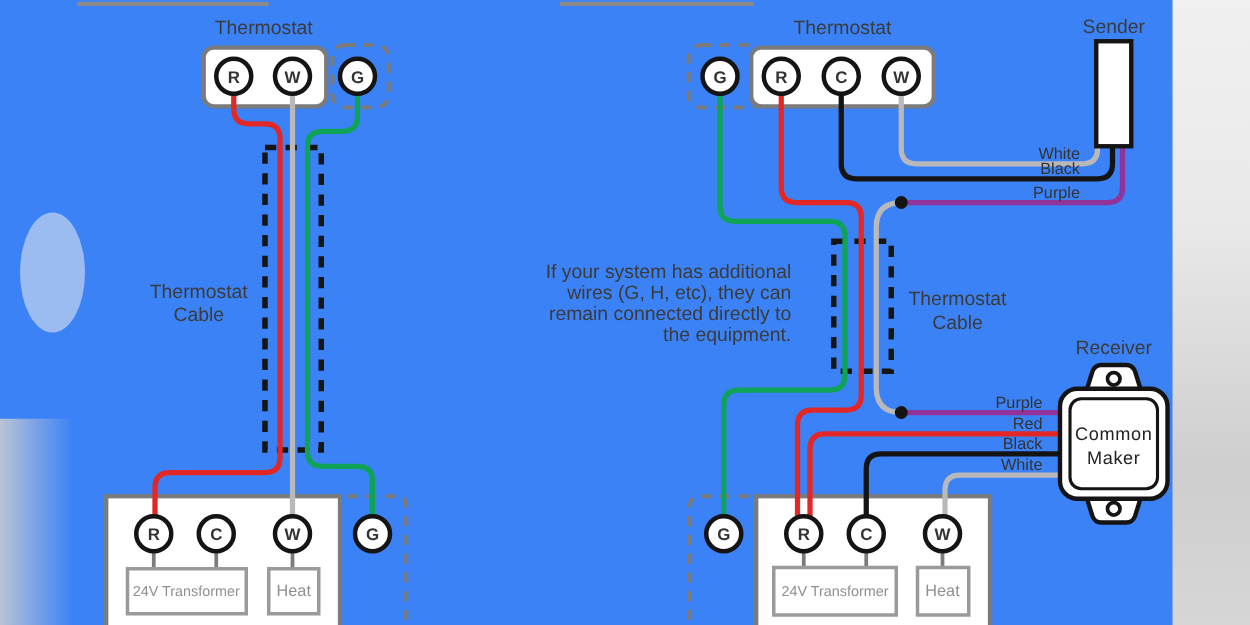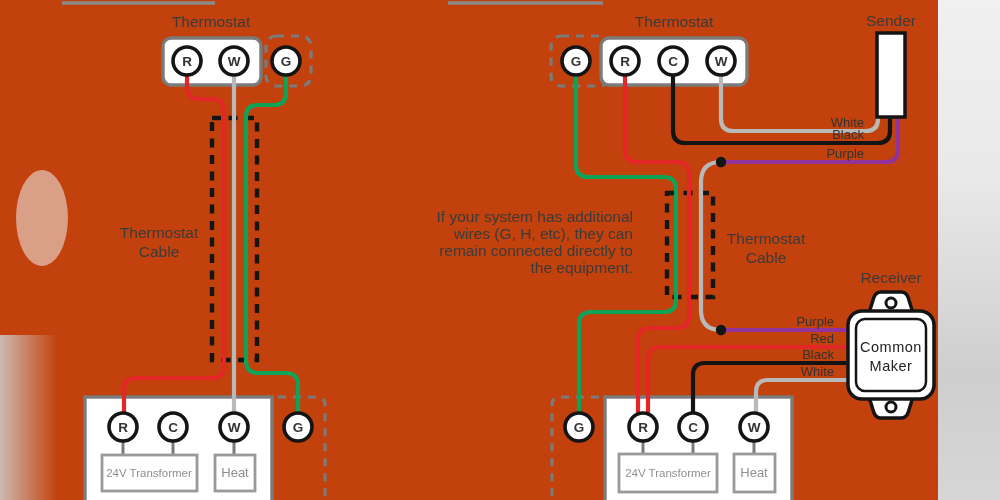--- a/index.html
+++ b/index.html
@@ -1,16 +1,16 @@
 <!DOCTYPE html>
 <html style="--wire-red: #e32726; --wire-green: #0fa358; --wire-purple: #91339b; --wire-gray: #b9b9b9; --wire-black: #141414; --box-gray: #7b7b7b; --text-dark: #3b3b3b; --label-gray: #8f8f8f;"><head>
 <meta charset="utf-8">
 <style>
   html,body{margin:0;padding:0;background:#ffffff;}
-  .stage{position:relative;width:1000px;height:500px;background:#c2410c;overflow:hidden;
+  .stage{position:relative;width:1000px;height:500px;background:#3b82f6;overflow:hidden;
          font-family:"Liberation Sans", sans-serif;}
   svg{display:block;}
   text{font-family:"Liberation Sans", sans-serif;}
   .heading{font-size:15.5px;fill:var(--text-dark);}
   .note{font-size:15.5px;fill:var(--text-dark);}
   .wire-label{font-size:13px;fill:#333333;}
   .terminal-letter{font-size:13.5px;font-weight:bold;fill:#333333;}
   .device-label{font-size:14.5px;fill:#222222;letter-spacing:.5px;}
   .equip-label{fill:var(--label-gray);}
   .box{fill:#ffffff;stroke:var(--box-gray);stroke-width:3.4;}

